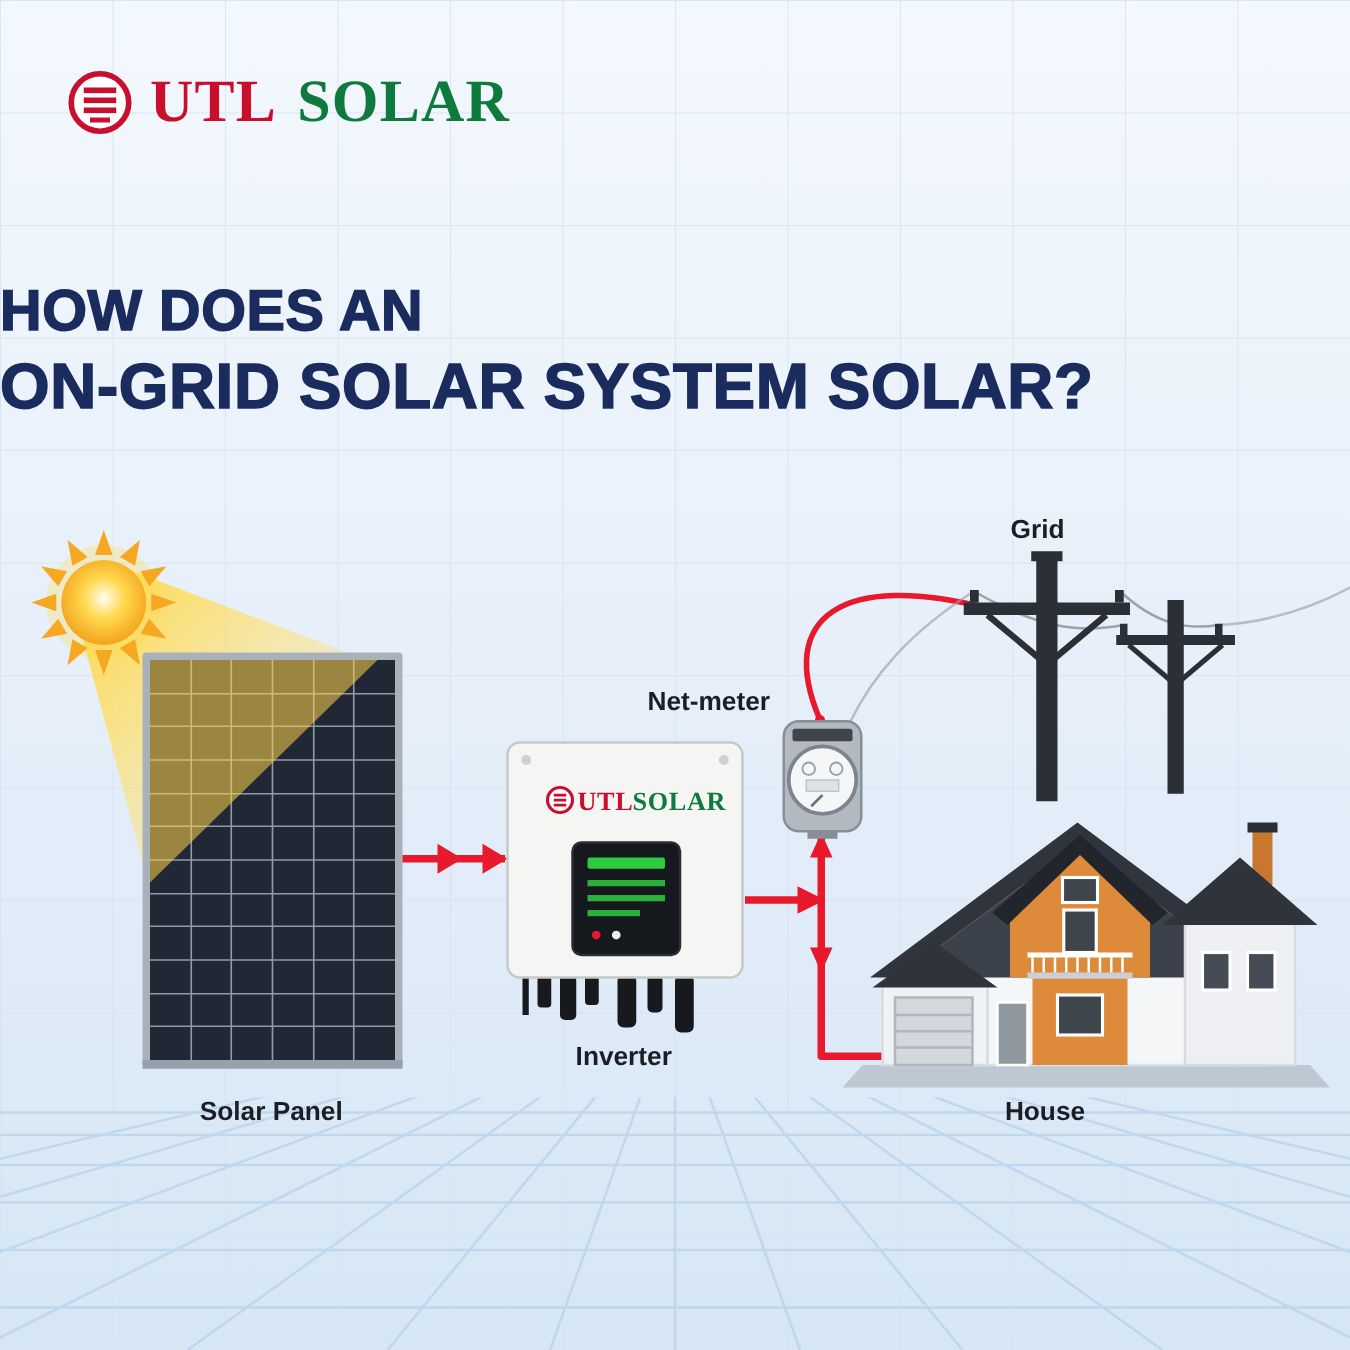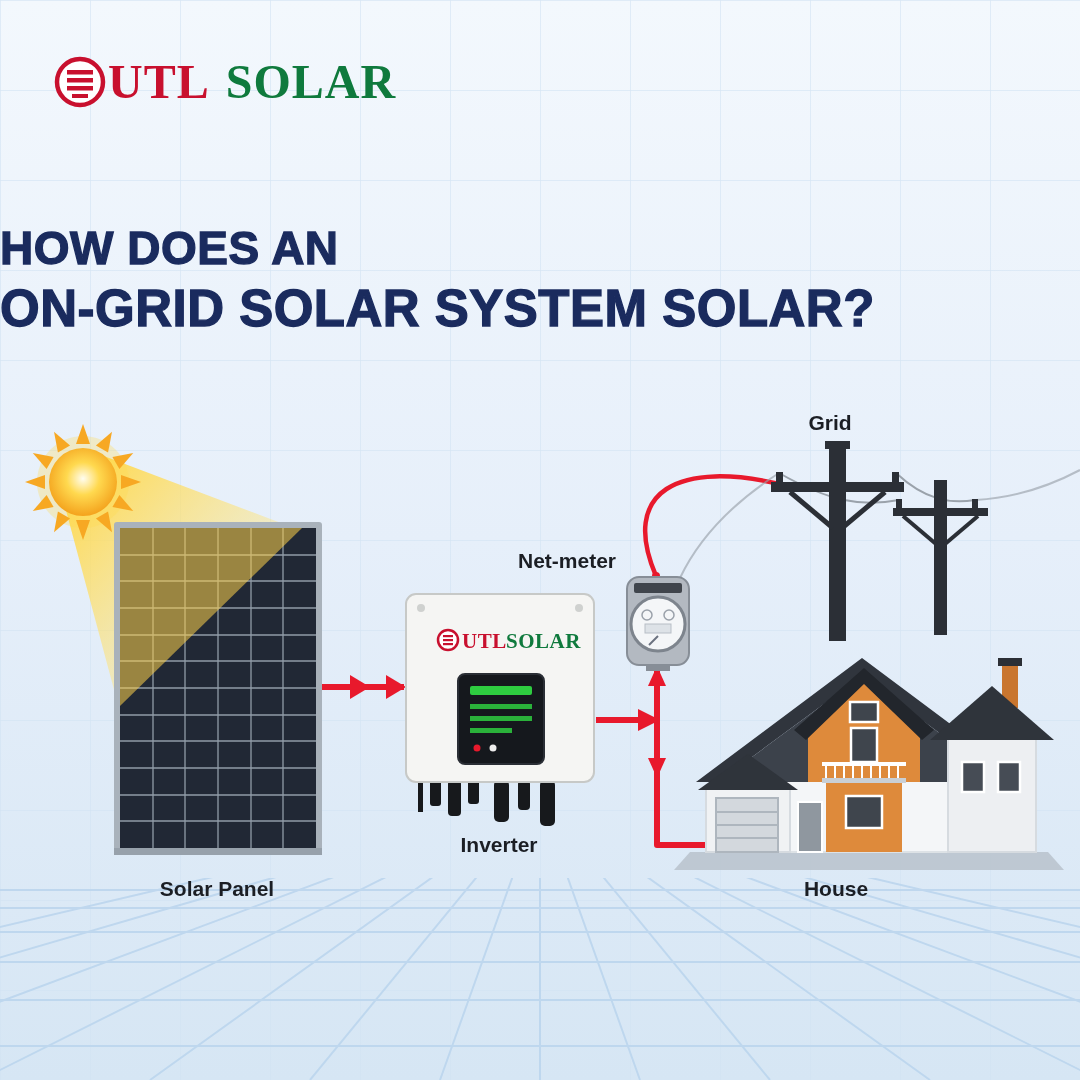--- a/index.html
+++ b/index.html
@@ -3,21 +3,21 @@
 <meta charset="utf-8">
 <style>
   * { margin:0; padding:0; box-sizing:border-box; }
   html,body { background:#dfe9f4; }
   body { font-family:"Liberation Sans", sans-serif; }
   .canvas {
     position:relative; width:1080px; height:1080px; overflow:hidden;
     background:linear-gradient(180deg,#f3f8fd 0%, #e6effa 50%, #d6e6f4 100%);
   }
   .scene { position:absolute; inset:0; width:1080px; height:1080px; }
-  .logo { position:absolute; left:52px; top:54px; display:flex; align-items:center; gap:0; z-index:5; }
+  .logo { position:absolute; left:52px; top:54px; display:flex; align-items:center; gap:12px; z-index:5; }
   .logo-text { font-family:"Liberation Serif", serif; font-weight:700; font-size:48px; letter-spacing:1px; line-height:1; }
   .logo-utl { color:#C8102E; margin-right:16px; }
   .logo-solar { color:#0F7A3D; }
   .title {
     position:absolute; top:220px; left:0; width:100%; text-align:left; z-index:5;
     color:#1A2B5E; font-weight:700; line-height:1.24; letter-spacing:.5px;
     -webkit-text-stroke:1.3px #1A2B5E;
   }
   .title .t1 { display:block; font-size:46px; }
   .title .t2 { display:block; font-size:51px; }

